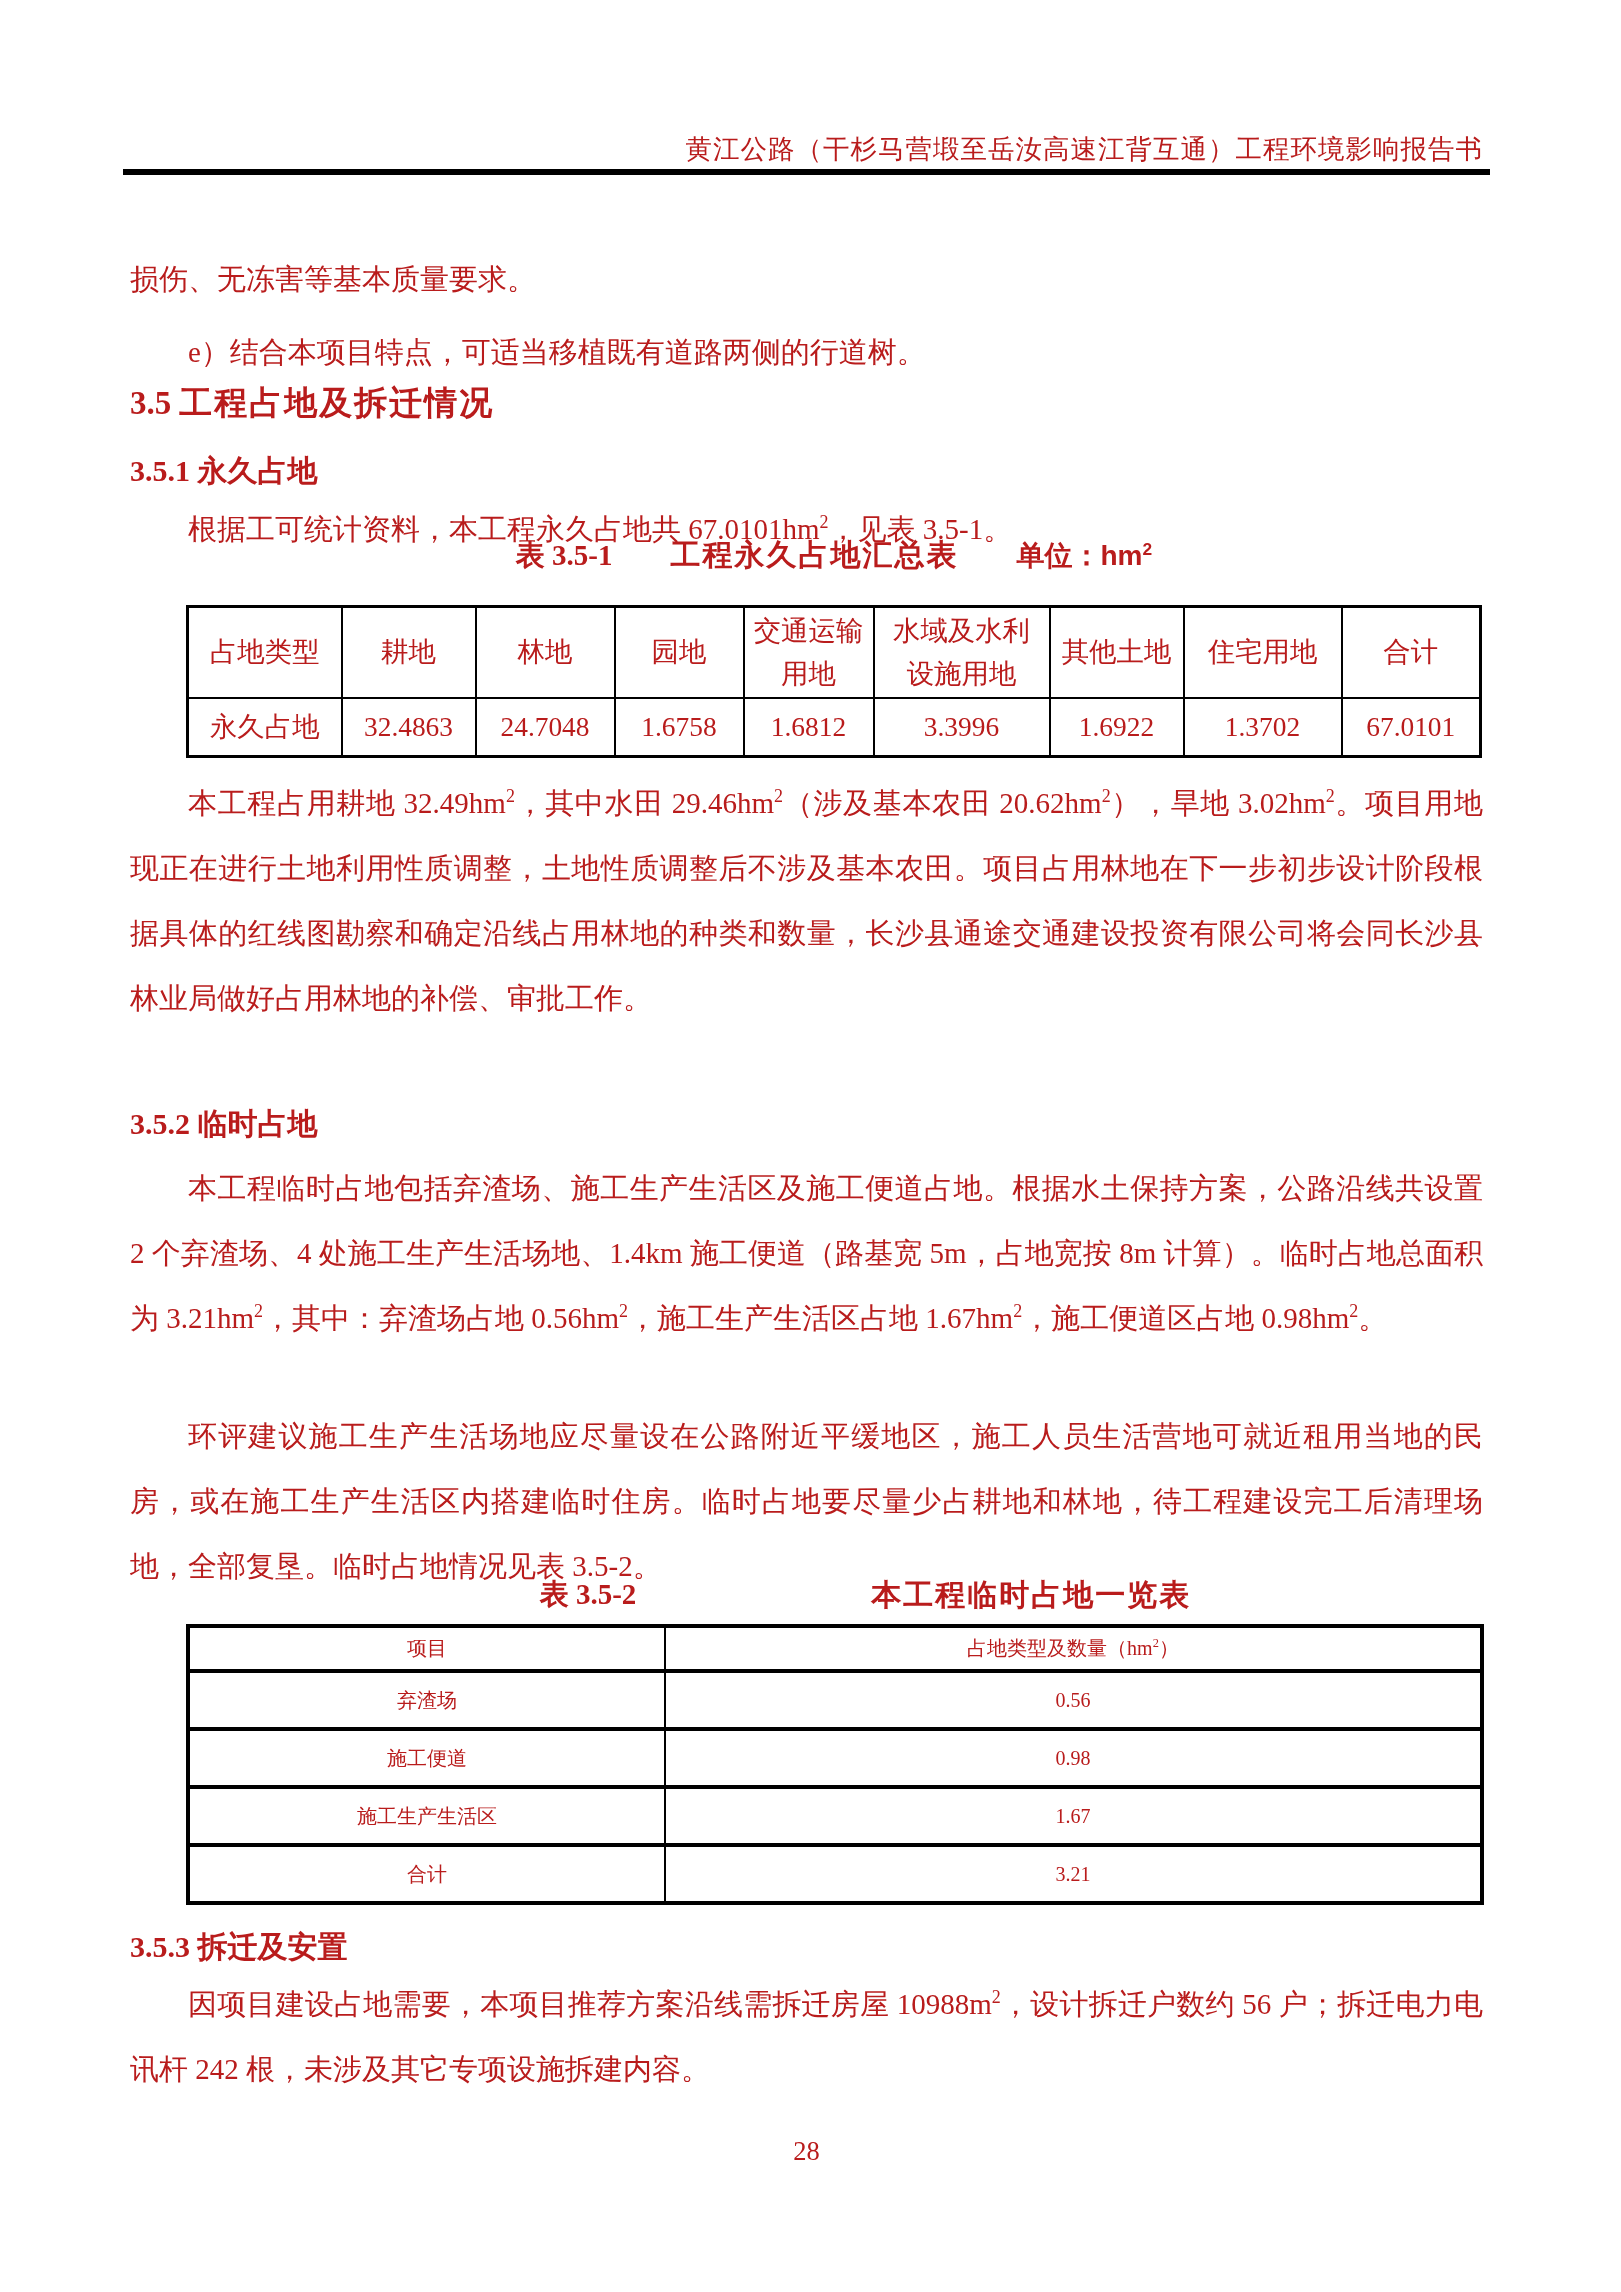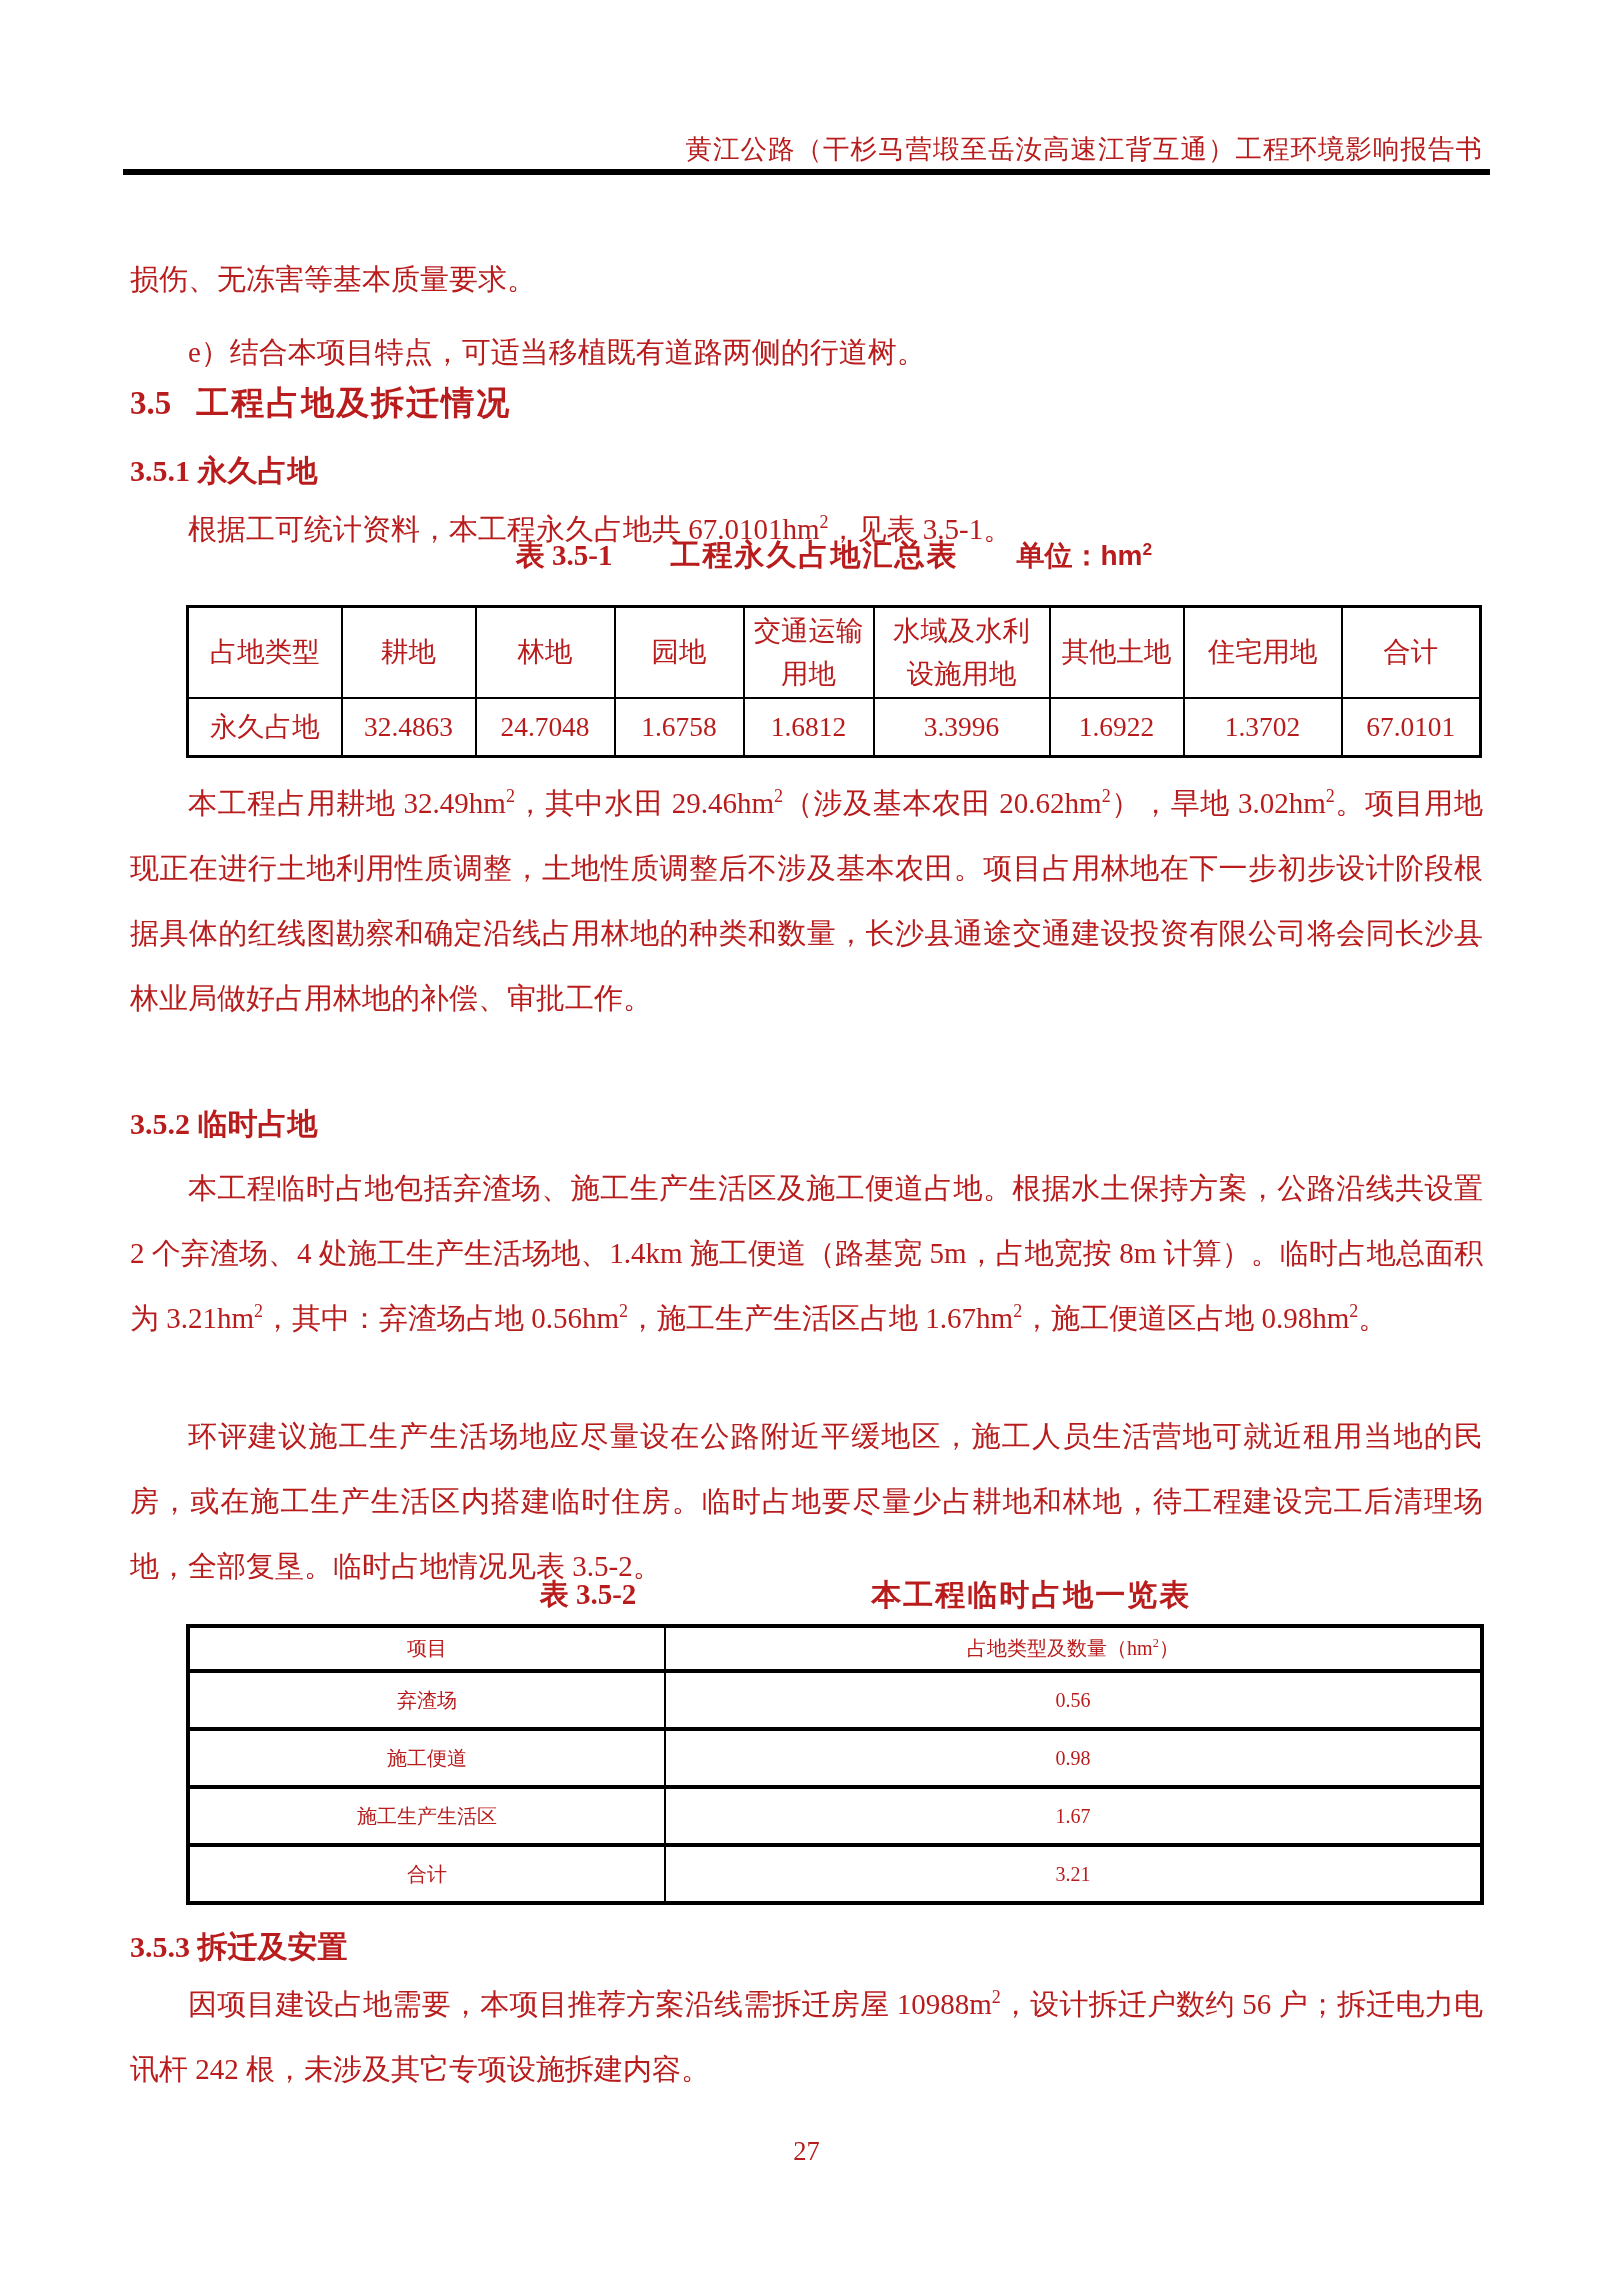--- a/index.html
+++ b/index.html
@@ -19,21 +19,21 @@
   [data-name="header-rule"] { position:absolute; top:169px; left:123px; width:1367px; height:5.9px; background:#000; }
 
   
   .para { font-size:29px; line-height:65px; text-align:justify; }
   .indent { text-indent:2em; }
   sup { font-size:0.62em; line-height:0; vertical-align:super; }
 
   [data-name="paragraph-quality"]      { top:218px; }
   [data-name="paragraph-item-e"]       { top:291px; }
   [data-name="heading-3-5"]            { top:343px; font-size:33px; line-height:65px; font-weight:bold; }
-  [data-name="heading-3-5"] .h-num     { font-family:"Liberation Serif","DejaVu Serif",serif; margin-right:25px; }
+  [data-name="heading-3-5"] .h-num     { font-family:"Liberation Serif","DejaVu Serif",serif; margin-right:8px; }
   [data-name="heading-3-5"] .h-title   { font-family:"Liberation Sans","DejaVu Sans",sans-serif; letter-spacing:2px; }
   [data-name="heading-3-5-1"]          { top:408px; font-size:30px; line-height:65px; }
   [data-name="paragraph-permanent"]    { top:468px; }
 
   
   .caption { display:flex; justify-content:center; align-items:baseline; line-height:49px; font-weight:bold; }
   [data-name="table1-caption"] { top:530px; gap:58px; transform:translateX(27.4px); }
   [data-name="table2-caption"] { top:1570px; gap:235px; transform:translateX(59px);align-items:center; }
   .cap-label { font-size:29px; font-family:"Liberation Serif","DejaVu Serif",serif; }
   .cap-title { font-size:30px; font-family:"Liberation Sans","DejaVu Sans",sans-serif; letter-spacing:2px; }
@@ -158,16 +158,16 @@
       <td data-name="table-cell">合计</td>
       <td data-name="table-cell">3.21</td>
     </tr>
   </tbody>
     </table>
 
   <h3 class="blk" data-name="heading-3-5-3">3.5.3 拆迁及安置</h3>
 
   <p class="blk para indent" data-name="paragraph-demolition">因项目建设占地需要，本项目推荐方案沿线需拆迁房屋 10988m<sup data-name="superscript">2</sup>，设计拆迁户数约 56 户；拆迁电力电讯杆 242 根，未涉及其它专项设施拆建内容。</p>
 
-  <div class="blk" data-name="page-number">27</div>
+  <div class="blk" data-name="page-number">28</div>
 
 </div>
 
 
 </body></html>

